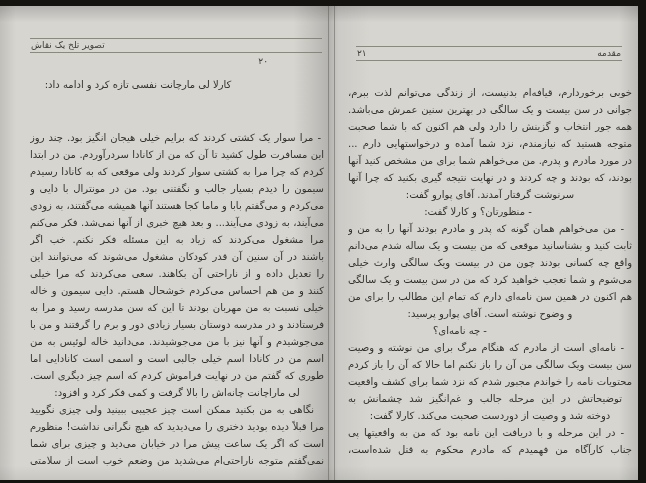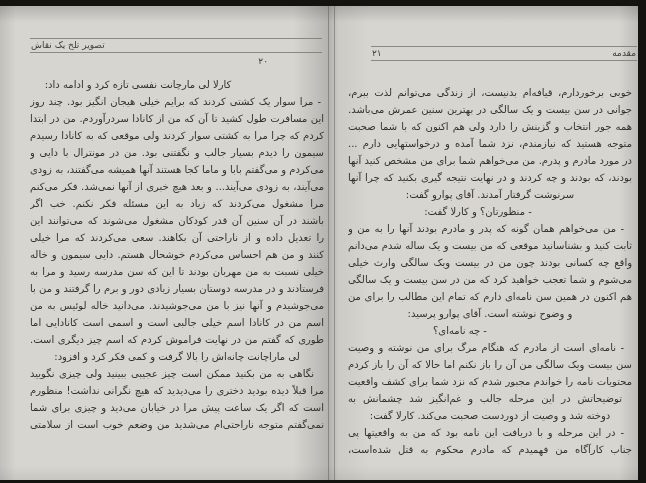--- a/index.html
+++ b/index.html
@@ -25,21 +25,21 @@
   .pg-header { position:absolute; }
   .hdr-rule { height:1px; background:#7d7b72; opacity:.85; }
   .hdr-row { position:relative; height:13px; }
   .hdr-title, .hdr-num {
     position:absolute; top:1px; font-size:9px; color:#403e38;
     direction:rtl; white-space:nowrap;
   }
   .hdr-l { left:30px; top:32px; width:292px; }
   .hdr-l .hdr-title { left:1px; }
   .hdr-l .hdr-num  { right:54px;margin-top:16px; }
-  .hdr-r { left:371px; top:40px; width:266px; }
+  .hdr-r { left:356px; top:40px; width:266px; }
   .hdr-r .hdr-num  { left:1px; }
   .hdr-r .hdr-title{ right:1px; }
   .pg-body {
     position:absolute; direction:rtl; color:#34322c;
     font-size:10px;
   }
   .body-l { left:30px;  top:70px; width:294px; }
   .body-r { left:348px; top:78px; width:284px; }
   .line {
     height:17px; line-height:17px;
@@ -58,21 +58,21 @@
     <div class="pg-header hdr-l">
       <div class="hdr-rule"></div>
       <div class="hdr-row">
         <span class="hdr-title">تصویر تلخ یک نقاش</span>
         <span class="hdr-num">۲۰</span>
       </div>
       <div class="hdr-rule"></div>
     </div>
     <div class="pg-body body-l">
         <div class="line" style="padding-right: 78px;">کارلا لی مارچانت نفسی تازه کرد و ادامه داد:</div>
-        <div class="line fill" style="padding-right: 3px;">- مرا سوار یک کشتی کردند که برایم خیلی هیجان انگیز بود. چند روز</div>
+        <div class="line fill" style="padding-right: 3px; margin-top: 36px;">- مرا سوار یک کشتی کردند که برایم خیلی هیجان انگیز بود. چند روز</div>
         <div class="line fill">این مسافرت طول کشید تا آن که من از کانادا سردرآوردم. من در ابتدا تعجب</div>
         <div class="line fill">کردم که چرا مرا به کشتی سوار کردند ولی موقعی که به کانادا رسیدم و دایی‌ام</div>
         <div class="line fill">سیمون را دیدم بسیار جالب و نگفتنی بود. من در مونترال با دایی و خاله لوئیس</div>
         <div class="line fill">می‌کردم و می‌گفتم بابا و ماما کجا هستند آنها همیشه می‌گفتند، به زودی</div>
         <div class="line fill">می‌آیند، به زودی می‌آیند... و بعد هیچ خبری از آنها نمی‌شد. فکر می‌کنم</div>
         <div class="line fill">مرا مشغول می‌کردند که زیاد به این مسئله فکر نکنم. خب اگر اطرافیان مایل</div>
         <div class="line fill">باشند در آن سنین آن قدر کودکان مشغول می‌شوند که می‌توانند این موضوع</div>
         <div class="line fill">را تعدیل داده و از ناراحتی آن بکاهند. سعی می‌کردند که مرا خیلی خوشحال</div>
         <div class="line fill">کنند و من هم احساس می‌کردم خوشحال هستم. دایی سیمون و خاله لوئیس</div>
         <div class="line fill">خیلی نسبت به من مهربان بودند تا این که سن مدرسه رسید و مرا به مدرسه</div>

